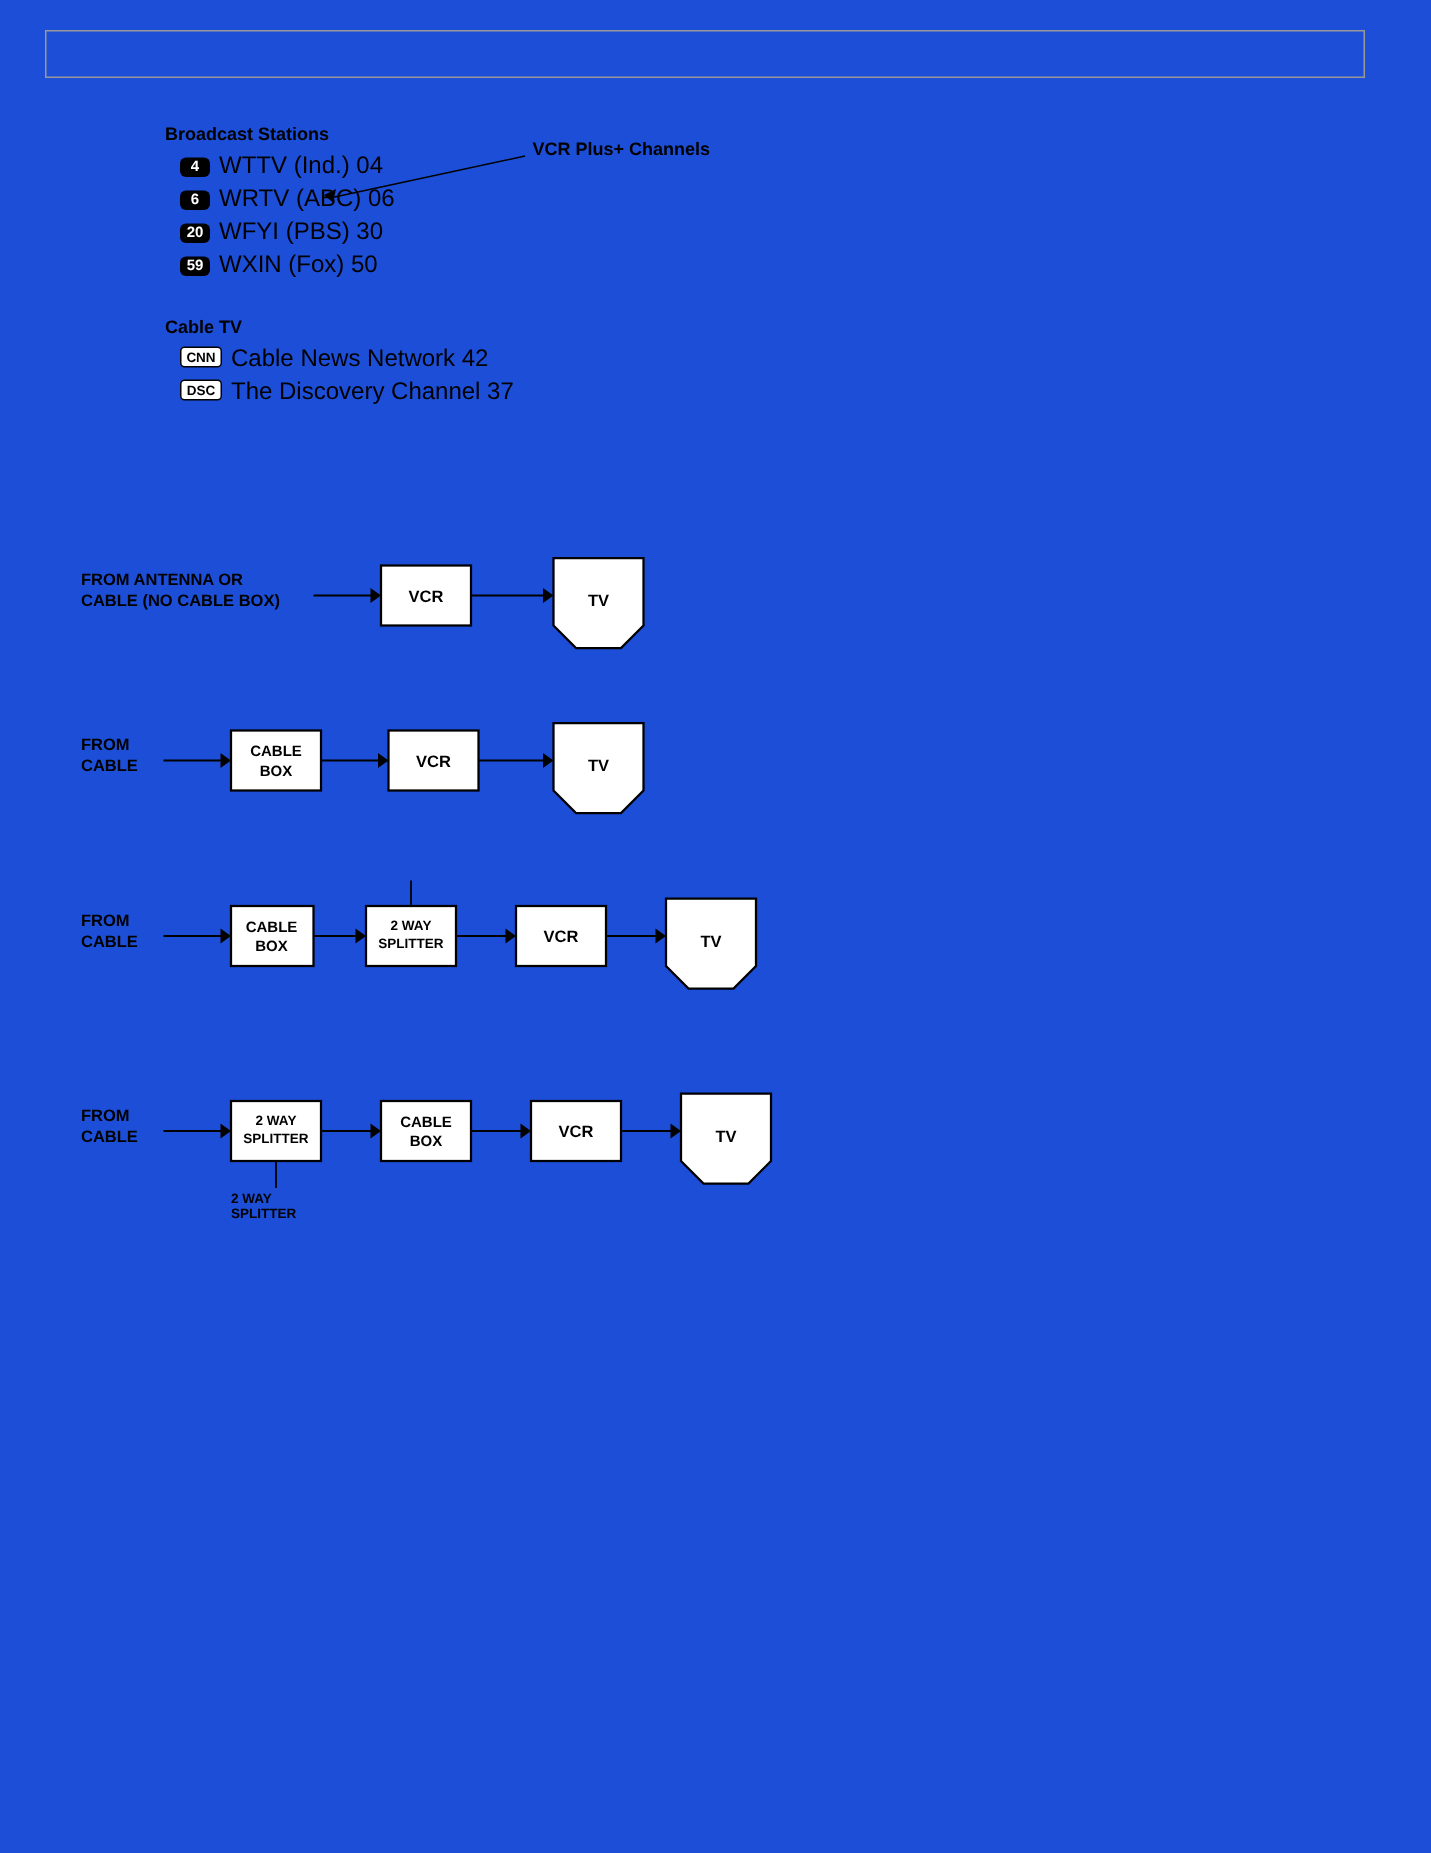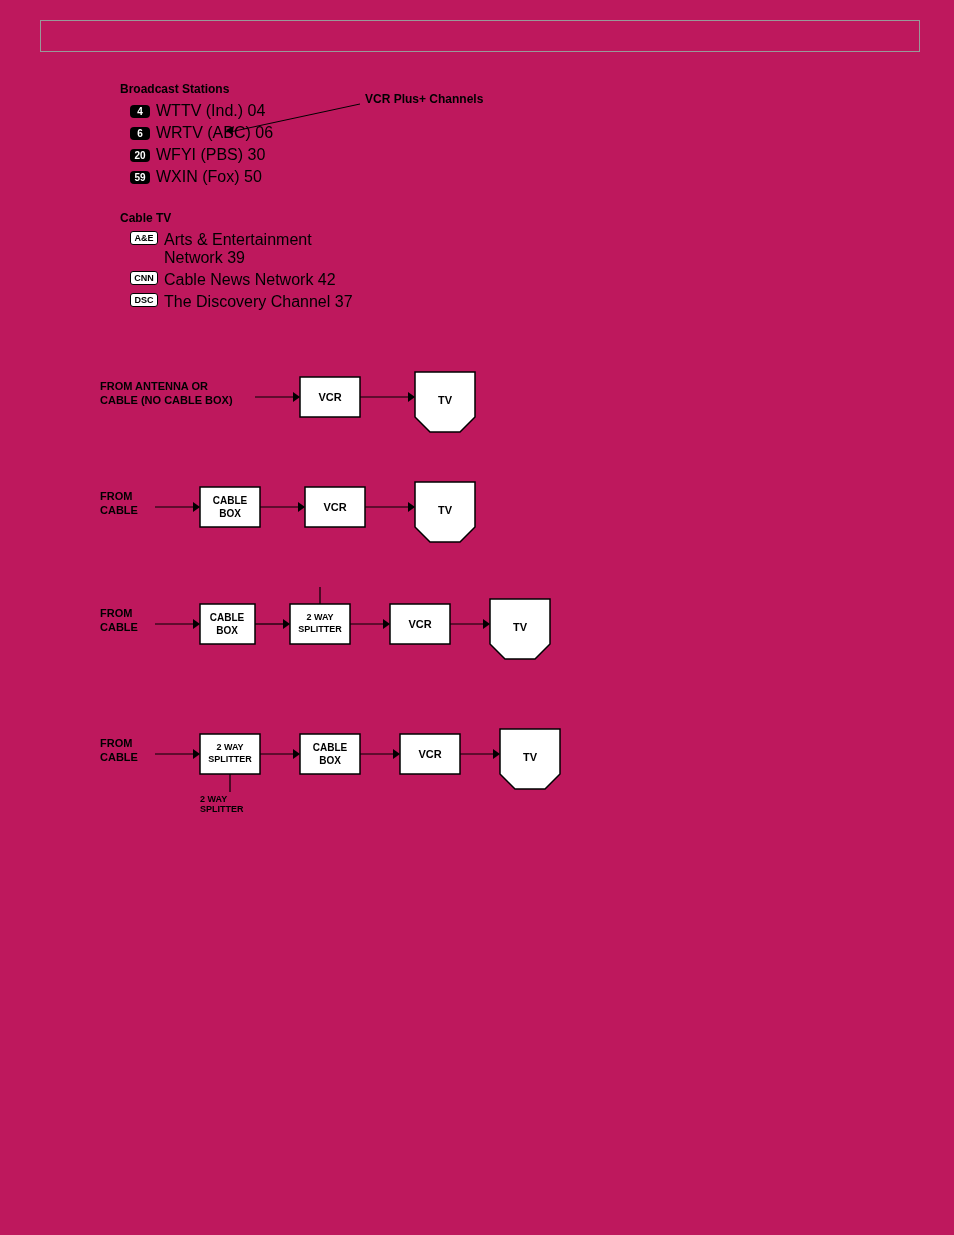--- a/index.html
+++ b/index.html
@@ -9,22 +9,22 @@
       font-size: 12px;
       color: #000;
       width: 954px;
       min-height: 1235px;
       position: relative;
     }
 
     .page-container {
       width: 954px;
       min-height: 1235px;
-      background: #be185d;
-      padding: 20px 40px;
+      background: #1d4ed8;
+      padding: 20px 30px;
     }
 
     
     .top-border-box {
       border: 1px solid #999;
       width: 880px;
       height: 32px;
       margin-bottom: 30px;
     }
 
@@ -76,21 +76,21 @@
       min-width: 28px;
       text-align: center;
       margin-right: 6px;
       display: inline-block;
       flex-shrink: 0;
     }
 
     
     .diagrams-section {
       margin-top: 60px;
-      margin-left: 60px;
+      margin-left: 24px;
     }
 
     
     .diagram-svg {
       display: block;
     }
 
     
     .legend-area {
       position: relative;
@@ -146,24 +146,20 @@
         <span class="station-badge">20</span>
         <span class="station-name">WFYI (PBS) 30</span>
       </div>
       <div class="station-item">
         <span class="station-badge">59</span>
         <span class="station-name">WXIN (Fox) 50</span>
       </div>
 
       <div style="margin-top:25px;">
         <div class="section-title">Cable TV</div>
-        <div class="cable-station-item">
-          <span class="cable-badge">A&amp;E</span>
-          <span class="station-name">Arts &amp; Entertainment<br>Network 39</span>
-        </div>
         <div class="cable-station-item">
           <span class="cable-badge">CNN</span>
           <span class="station-name">Cable News Network 42</span>
         </div>
         <div class="cable-station-item">
           <span class="cable-badge">DSC</span>
           <span class="station-name">The Discovery Channel 37</span>
         </div>
       </div>
     </div>

